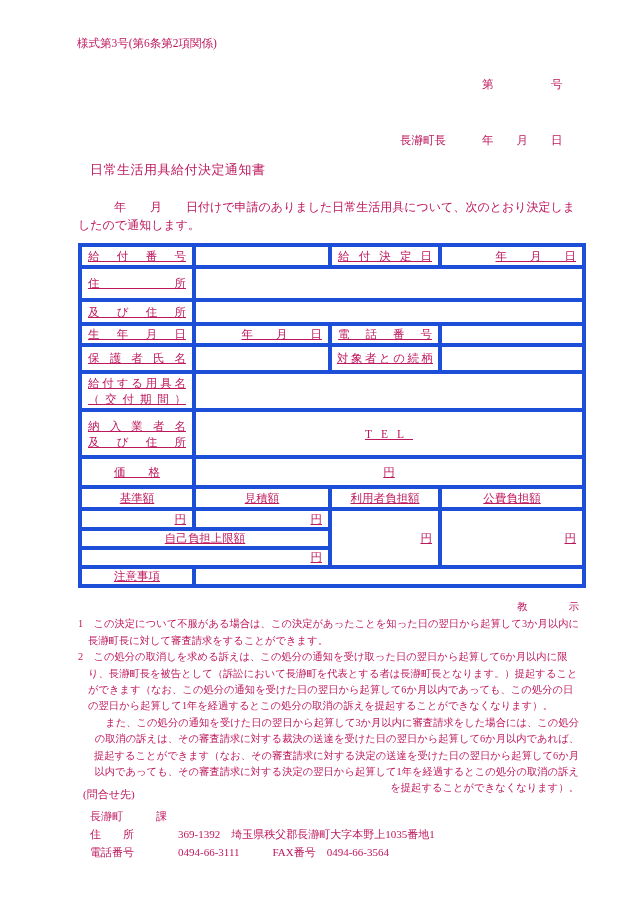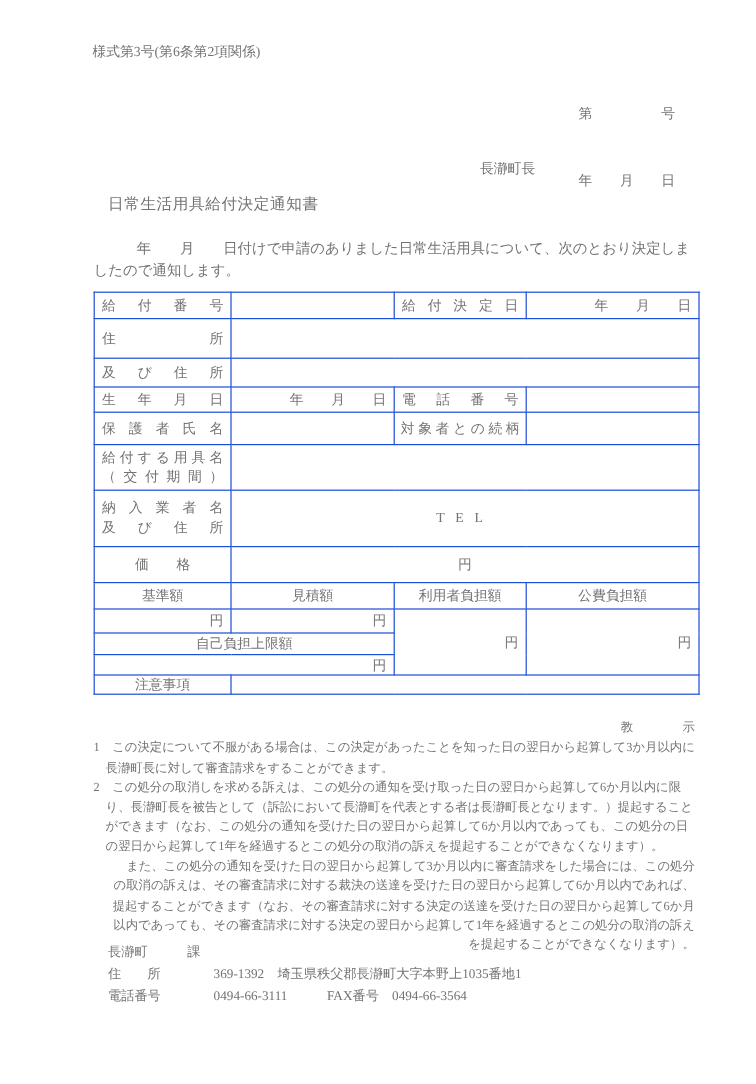--- a/index.html
+++ b/index.html
@@ -1,32 +1,32 @@
 <!DOCTYPE html>
 <html lang="ja"><head>
 <meta charset="utf-8">
 <style>
   html,body{margin:0;padding:0;background:#e8e8e8;}
   .sheet{
     position:relative;width:630px;height:903px;background:#ffffff;
-    font-family:"Liberation Serif","DejaVu Serif",serif;color:#737373;
+    font-family:"Liberation Serif","DejaVu Serif",serif;color:#be185d;
     margin:0 auto;overflow:hidden;
   }
   .abs{position:absolute;}
   .form-number{left:77px;top:36px;font-size:11.5px;}
-  .docnum{left:482px;top:49px;font-size:11.5px;line-height:18.5px;white-space:pre;}
+  .docnum{left:482px;top:38px;font-size:11.5px;line-height:18.5px;white-space:pre;}
   .issuer{left:400px;top:133px;font-size:11.5px;}
   .doc-title{left:90px;top:161px;width:504px;text-align:left;font-size:13px;letter-spacing:0.5px;}
   .intro{left:78px;top:199px;width:500px;font-size:12px;line-height:17.5px;line-break:normal;}
 
   table.grant{
     position:absolute;left:78px;top:243px;width:504px;
     border-collapse:collapse;table-layout:fixed;font-size:11.5px;
   }
-  table.grant td{border:1px solid #1d4ed8;padding:0 6px;vertical-align:middle;overflow:hidden;}
+  table.grant td{border:4px solid #1d4ed8;padding:0 6px;vertical-align:middle;overflow:hidden;text-decoration:underline;}
   
   td.jl{text-align:justify;text-align-last:justify;text-justify:inter-character;padding:0 9px;}
   td.jl div{text-align:justify;text-align-last:justify;}
   td.ctr{text-align:center;}
   .r1{height:22px}.r2{height:33px}.r3{height:24px}.r4{height:21px}.r5{height:27px}
   .r6{height:38px}.r7{height:47px}.r8{height:30px}.r9{height:22px}.r10{height:20px}
   .r11{height:18px}.r12{height:17px}.r13{height:16px}
   td.two-line{line-height:16px;}
   td.tel-cell{text-align:center;letter-spacing:9px;}
   td.yen-r{text-align:right;padding-right:7px;}
@@ -138,18 +138,19 @@
     </table>
 
   <div class="abs instructions">
     <p class="heading">教　　　　示</p>
     <p class="item">1　この決定について不服がある場合は、この決定があったことを知った日の翌日から起算して3か月以内に長瀞町長に対して審査請求をすることができます。</p>
     <p class="item">2　この処分の取消しを求める訴えは、この処分の通知を受け取った日の翌日から起算して6か月以内に限り、長瀞町長を被告として（訴訟において長瀞町を代表とする者は長瀞町長となります。）提起することができます（なお、この処分の通知を受けた日の翌日から起算して6か月以内であっても、この処分の日の翌日から起算して1年を経過するとこの処分の取消の訴えを提起することができなくなります）。</p>
     <p class="cont">　また、この処分の通知を受けた日の翌日から起算して3か月以内に審査請求をした場合には、この処分の取消の訴えは、その審査請求に対する裁決の送達を受けた日の翌日から起算して6か月以内であれば、提起することができます（なお、その審査請求に対する決定の送達を受けた日の翌日から起算して6か月以内であっても、その審査請求に対する決定の翌日から起算して1年を経過するとこの処分の取消の訴えを提起することができなくなります）。</p>
   </div>
 
   <div class="abs contact">
+    <div class="c-head">(問合せ先)</div>
     <div class="c-line">長瀞町　　　課</div>
     <div class="c-line">住　　所　　　　369-1392　埼玉県秩父郡長瀞町大字本野上1035番地1</div>
     <div class="c-line">電話番号　　　　0494-66-3111　　　FAX番号　0494-66-3564</div>
   </div>
 
 </div>
 
 </body></html>

